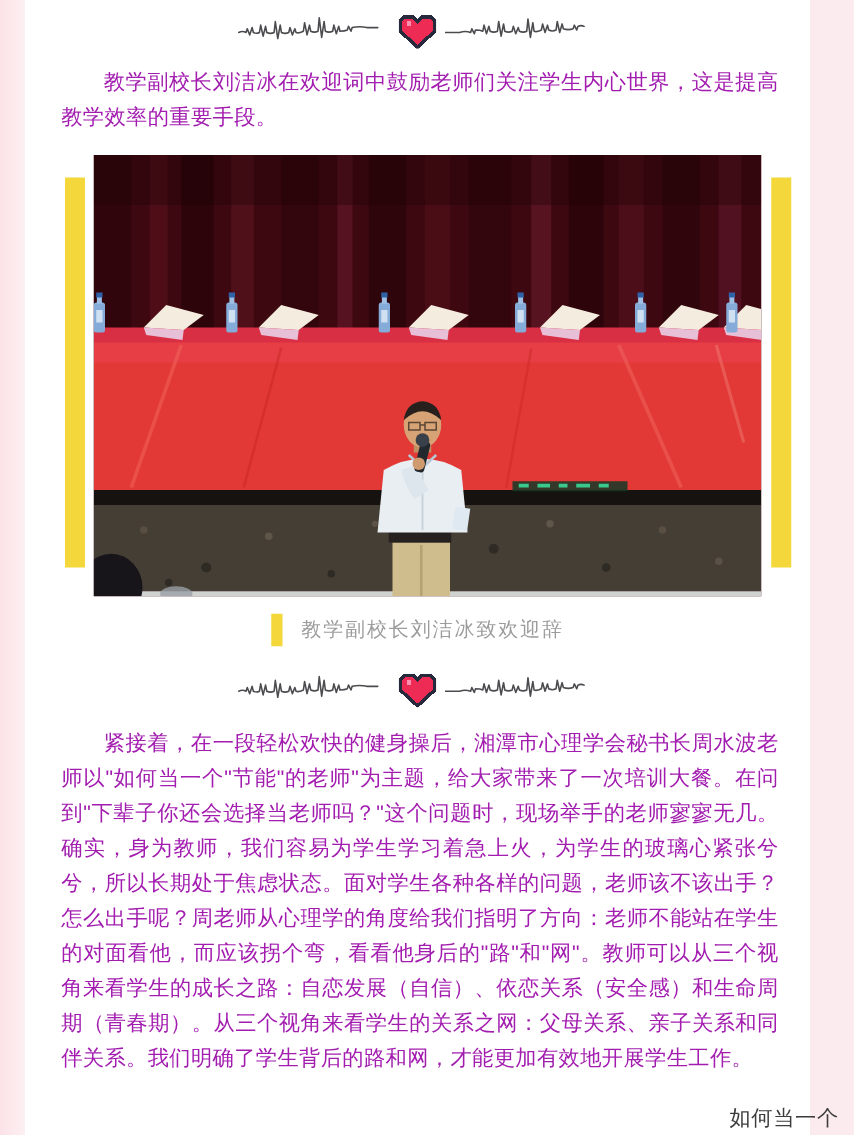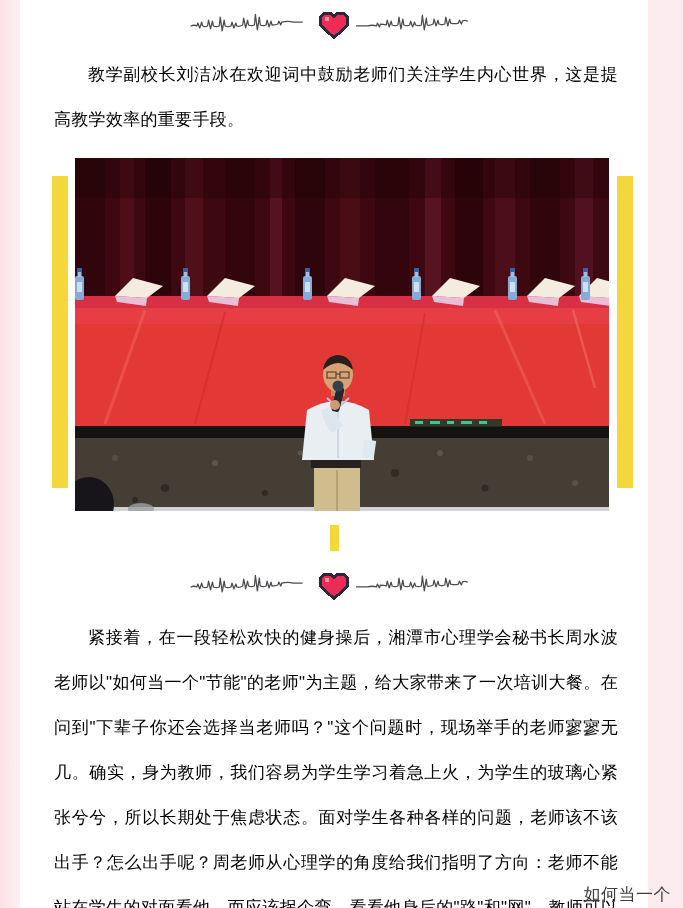--- a/index.html
+++ b/index.html
@@ -22,23 +22,23 @@
   }
   .divider{
     display:flex;align-items:center;justify-content:center;
     gap:7px;height:30px;
   }
   .divider.first{margin-top:10px;}
   .divider.second{margin-top:20px;}
   .wave{width:122px;height:26px;display:block;}
   .heart{width:30px;height:28px;display:block;}
   .para{
-    margin:6px;padding:0 24px 0 28px;
-    font-size:17px;line-height:45px;
-    color:#000000;
+    margin:1px;padding:0 24px 0 28px;
+    font-size:17px;line-height:28px;
+    color:#a21caf;
     text-align:justify;
     text-indent:2em;
     letter-spacing:.3px;
   }
   .para.p1{margin-top:12px;}
   .para.p2{margin-top:14px;}
   .photo-block{position:relative;height:353px;margin-top:16px;}
   .ybar{position:absolute;top:18px;width:16px;height:312px;background:#f3d73b;}
   .ybar.left{left:32px;}
   .ybar.right{right:15px;}
@@ -252,20 +252,21 @@
           <g>
             <ellipse cx="14" cy="346" rx="25" ry="27" fill="#17151a"></ellipse>
             <ellipse cx="66" cy="351" rx="13" ry="6" fill="#9aa0a6" opacity="0.8"></ellipse>
           </g>
         </svg>
       </div>
     </div>
 
     <div class="caption">
       <span class="cap-marker"></span>
+      <span class="cap-text">教学副校长刘洁冰致欢迎辞</span>
     </div>
 
     <div class="divider second">
       <svg class="wave">
           <use href="#wave-l" xlink:href="#wave-l"></use>
         </svg>
       <svg class="heart">
           <use href="#pixheart" xlink:href="#pixheart"></use>
         </svg>
       <svg class="wave">

